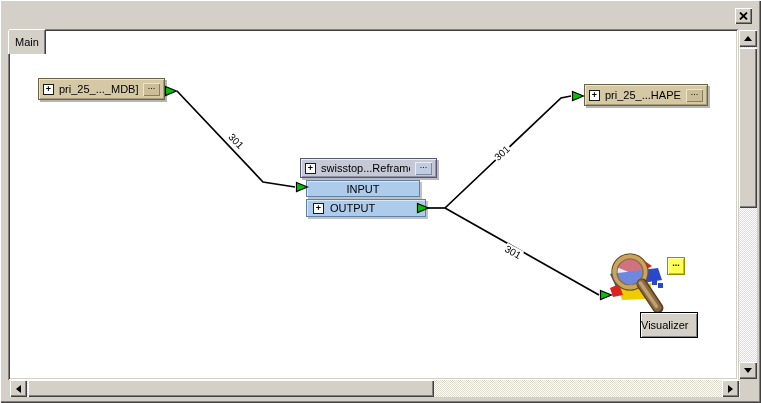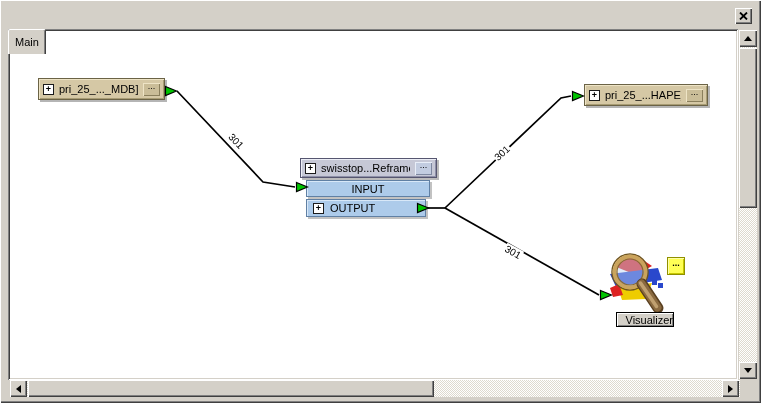--- a/index.html
+++ b/index.html
@@ -28,31 +28,31 @@
     box-shadow:inset 1px 1px 0 #eee4c6, inset -1px -1px 0 #8a7f5c;}
   .tr-header{position:absolute;left:292px;top:129px;width:137px;height:20px;background:#c6c8d6;border:1px solid #565670;
     box-sizing:border-box;box-shadow:inset 1px 1px 0 #eceef6, inset -1px -1px 0 #8e90a8, 2px 2px 0 rgba(120,120,120,.5);
     display:flex;align-items:center;gap:5px;padding:0 4px;z-index:3;}
   .tr-header .nlabel{flex:1;white-space:nowrap;overflow:hidden;}
   .more-blue{width:17px;height:13px;background:#c2cce0;flex:none;text-align:center;font-size:9px;line-height:6px;
     box-shadow:inset 1px 1px 0 #e8eef8, inset -1px -1px 0 #7e88a0;}
   .port-row{position:absolute;background:#adcbea;border:1px solid #6080a4;box-sizing:border-box;
     box-shadow:inset 1px 1px 0 #d8e8f8, 2px 2px 0 rgba(120,120,120,.45);
     display:flex;align-items:center;z-index:3;}
-  .port-row.input{left:298px;top:151px;width:124px;height:17px;justify-content:center;}
+  .port-row.input{left:298px;top:151px;width:114px;height:17px;justify-content:center;}
   .port-row.output{left:298px;top:170px;width:120px;height:18px;padding-left:6px;gap:6px;}
   .port-arrow{position:absolute;width:14px;height:12px;z-index:4;line-height:0;}
   
   .vis-icon{position:absolute;left:598px;top:221px;width:60px;height:66px;z-index:3;line-height:0;}
   .vis-more{position:absolute;left:659px;top:228px;width:18px;height:18px;background:#ffff55;border:1px solid #909000;
     box-sizing:border-box;box-shadow:inset 1px 1px 0 #ffffa8, inset -1px -1px 0 #c8c800;
     text-align:center;font-size:9px;line-height:11px;font-weight:bold;z-index:3;}
-  .vis-label{position:absolute;left:608px;top:283px;width:58px;height:15px;background:#d4d0c8;border:1px solid #000000;
+  .vis-label{position:absolute;left:632px;top:283px;width:58px;height:26px;background:#d4d0c8;border:1px solid #000000;
     box-sizing:border-box;box-shadow:inset 1px 1px 0 #ffffff, inset -1px -1px 0 #808080;
-    display:flex;align-items:center;justify-content:flex-end;z-index:4;}
+    display:flex;align-items:center;justify-content:flex-start;z-index:4;}
   
   .dither{background-image:conic-gradient(#ffffff 25%, #dedace 0 50%, #ffffff 0 75%, #dedace 0);background-size:2px 2px;}
   .vscroll{position:absolute;right:4px;top:30px;width:18px;height:349px;}
   .hscroll{position:absolute;left:10px;top:380px;width:730px;height:17px;}
   .sbtn,.sthumb{position:absolute;background:#d4d0c8;
     box-shadow:inset 1px 1px 0 #ffffff, inset -1px -1px 0 #404040, inset -2px -2px 0 #808080;
     display:flex;align-items:center;justify-content:center;}
   .tri{width:0;height:0;}
   .tri-up{border-left:4px solid transparent;border-right:4px solid transparent;border-bottom:5px solid #000;}
   .tri-down{border-left:4px solid transparent;border-right:4px solid transparent;border-top:5px solid #000;}

